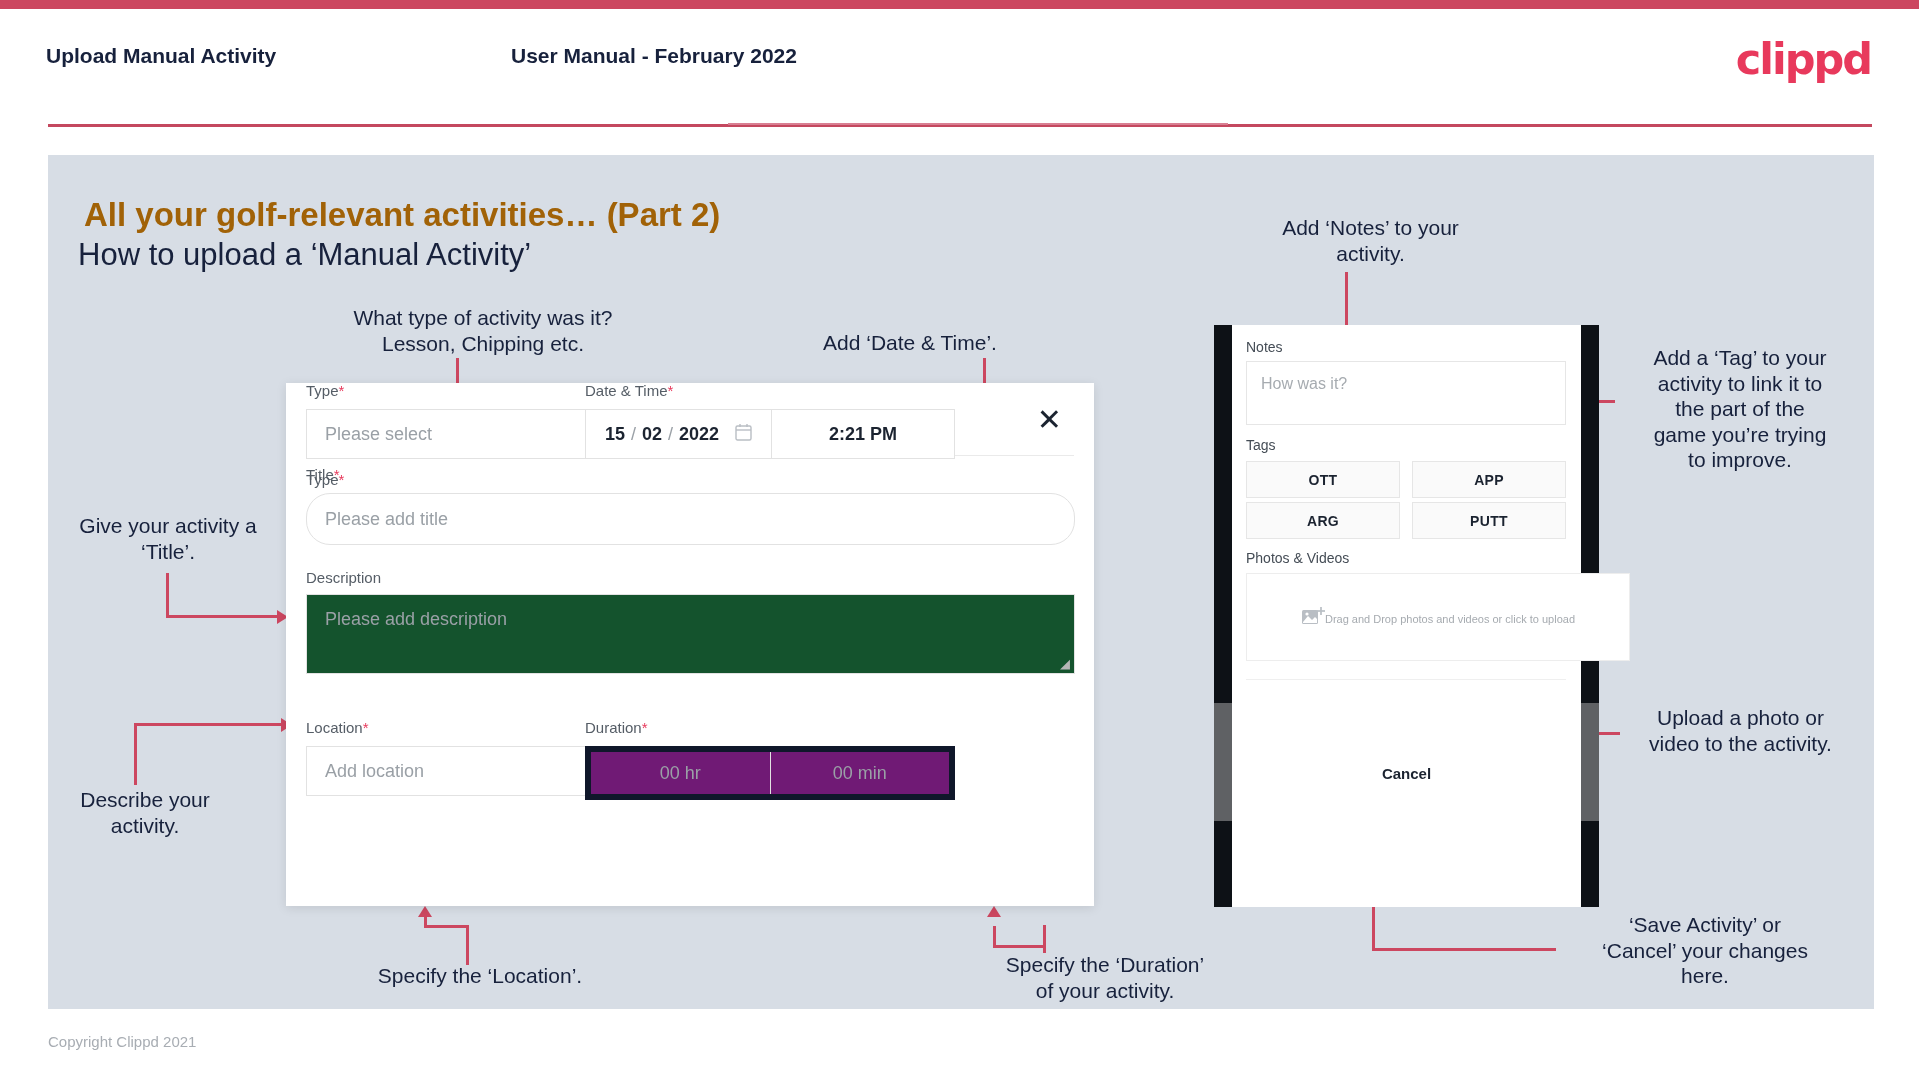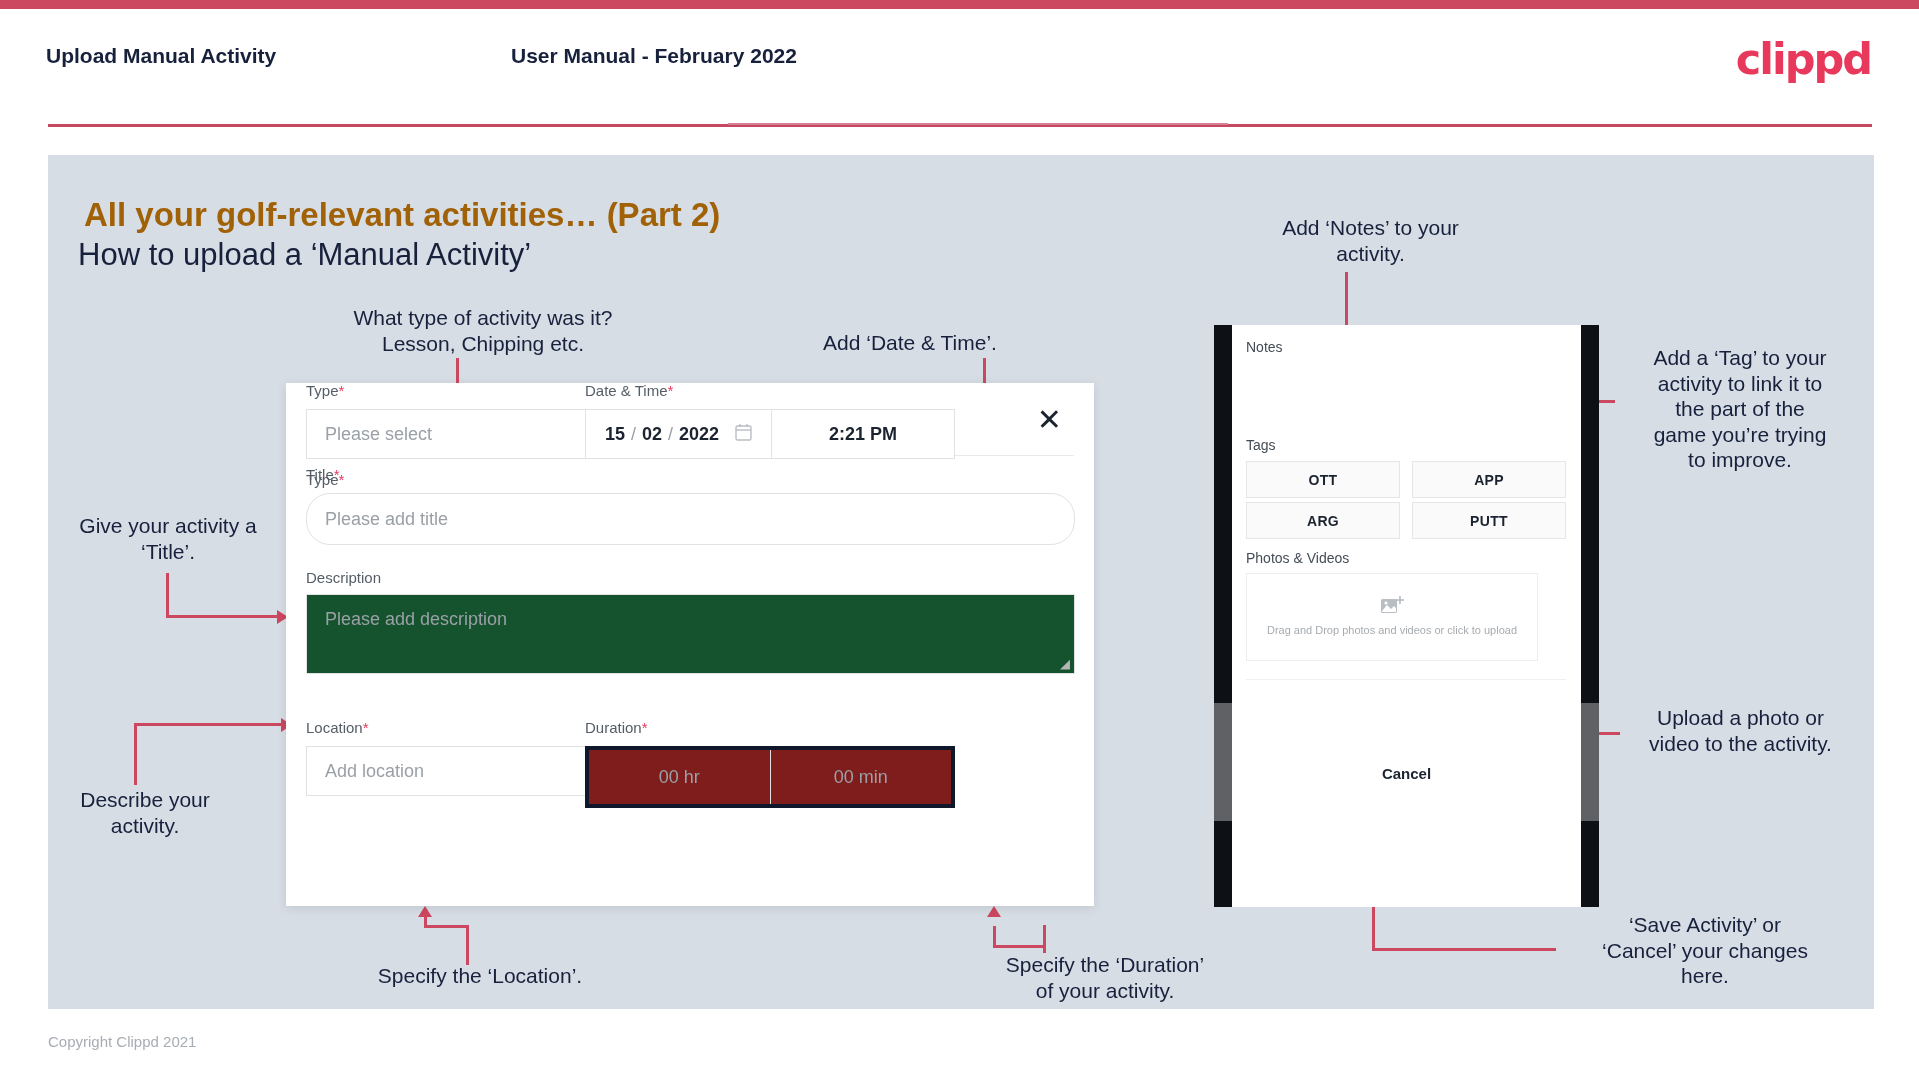--- a/index.html
+++ b/index.html
@@ -121,22 +121,22 @@
   }
   .dt-date .sep { color:#9aa0a6; font-weight:400; }
   .cal-icon { margin-left:10px; display:inline-block; }
   .dt-time {
     flex:1; display:flex; align-items:center; justify-content:center;
     font-size:18px; color:#1b2330; font-weight:600;
   }
 
   
   .dur-group {
-    position:absolute; left:585px; top:746px; width:370px; height:62px;
-    border:4px solid #0f172a; display:flex; background:#7f1d1d;
+    position:absolute; left:585px; top:746px; width:370px; height:54px;
+    border:6px solid #0f172a; display:flex; background:#701a75;
   }
   .dur-half {
     flex:1; display:flex; align-items:center; justify-content:center;
     font-size:18px; color:#9aa0a6;
   }
   .dur-half.first { border-right:1px solid #e2e2e2; }
 
   .textarea-box {
     position:absolute; border:1px solid #e2e2e2; background:#14532d;
   }
@@ -165,23 +165,23 @@
   .ph-input {
     position:absolute; border:1px solid #e6e6e6; background:#fff;
   }
   .ph-input .ph-ph { padding:13px 0 0 14px; font-size:16px; color:#a6abb0; }
   .tag-btn {
     position:absolute; border:1px solid #e6e6e6; background:#fafafa;
     display:flex; align-items:center; justify-content:center;
     font-size:14px; font-weight:700; color:#1b2330; letter-spacing:0.3px;
   }
   .drop-zone {
-    position:absolute; left:14px; top:200px; width:292px; height:96px;
+    position:absolute; left:14px; top:200px; width:384px; height:96px;
     border:1px solid #ededed; background:#fff;
-    display:flex; flex-direction:column; align-items:center; justify-content:center;
+    display:flex; flex-direction:row; align-items:center; justify-content:center;
   }
   .drop-text {
     font-size:11px; color:#a6abb0; text-align:center; line-height:1.5; margin-top:5px;
   }
   .ph-divider { position:absolute; left:14px; top:315px; width:320px; height:1px; background:#efefef; }
   .save-btn {
     position:absolute; left:14px; top:336px; width:320px; height:42px;
     background:#e8395c; color:#fff; font-size:15px; font-weight:700;
     display:flex; align-items:center; justify-content:center;
   }
@@ -360,20 +360,23 @@
     <div class="phone-bar left">
       <div class="mid-gray"></div>
     </div>
     <div class="phone-bar right">
       <div class="mid-gray"></div>
     </div>
 
     <div class="phone-screen">
 
       <div class="ph-label" style="left:14px; top:14px;">Notes</div>
+      <div class="ph-input" style="left:14px; top:36px; width:320px; height:64px;">
+        <div class="ph-ph">How was it?</div>
+      </div>
 
       <div class="ph-label" style="left:14px; top:112px;">Tags</div>
       <div class="tag-btn" style="left:14px; top:136px; width:154px; height:37px;">OTT</div>
       <div class="tag-btn" style="left:180px; top:136px; width:154px; height:37px;">APP</div>
       <div class="tag-btn" style="left:14px; top:177px; width:154px; height:37px;">ARG</div>
       <div class="tag-btn" style="left:180px; top:177px; width:154px; height:37px;">PUTT</div>
 
       <div class="ph-label" style="left:14px; top:225px;">Photos &amp; Videos</div>
       <div class="drop-zone" style="top:248px; height:88px;">
         <svg width="24" height="22" viewBox="0 0 24 22">

